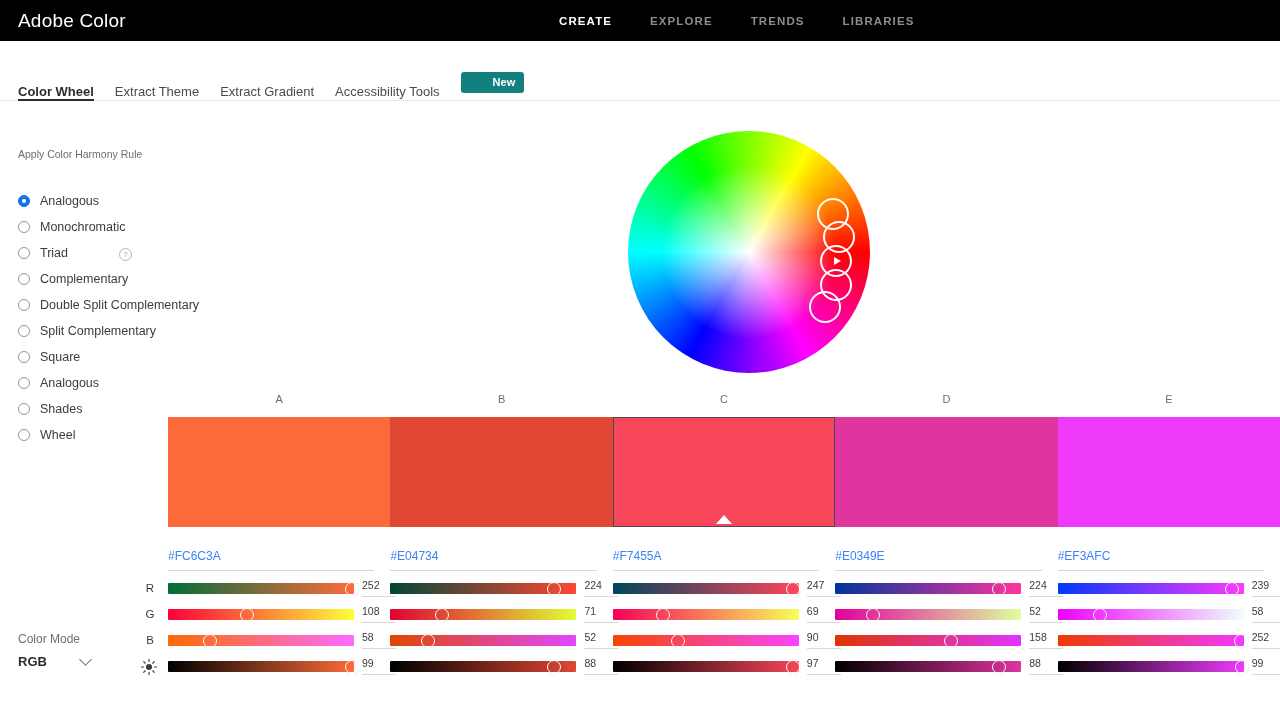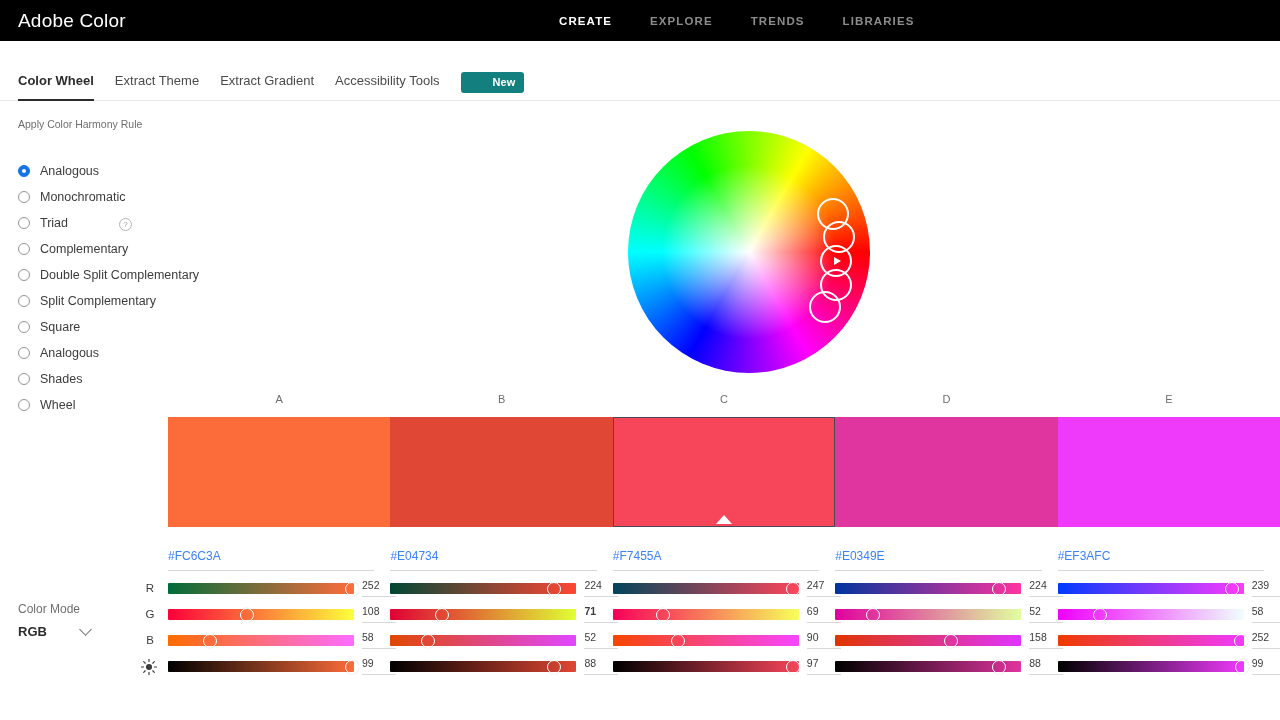--- a/index.html
+++ b/index.html
@@ -46,21 +46,21 @@
     border-bottom: 1px solid #e8e8e8;
     display: flex; align-items: flex-end;
   }
   .tabs {
     position: absolute; left: 18px; bottom: 0;
     display: flex; align-items: flex-end; gap: 21px;
   }
   .tab {
     font-size: 13px;
     color: #4b4b4b;
-    padding-bottom: 11px;
+    padding-bottom: 0;
     cursor: pointer;
     white-space: nowrap;
     border-bottom: 2px solid transparent;
     position: relative;
     top: 1px;
   }
   .tab.active {
     color: #2c2c2c;
     font-weight: 700;
     border-bottom: 2px solid #2c2c2c;
@@ -72,21 +72,21 @@
     font-weight: 700;
     border-radius: 3px;
     padding: 4px 9px 5px 9px;
     margin-bottom: 7px;
     cursor: pointer;
     white-space: nowrap;
   }
 
   
   .sidebar {
-    position: absolute; left: 0; top: 86px;
+    position: absolute; left: 0; top: 116px;
     width: 168px; height: 508px;
   }
   .harmony-head {
     position: absolute; left: 18px; top: 31px;
     width: 130px;
     font-size: 10.5px; color: #6e6e6e; line-height: 14px;
   }
   .help-icon {
     position: absolute; left: 119px; top: 132px;
     width: 13px; height: 13px;
@@ -440,21 +440,21 @@
       <div class="hexfield">#E04734</div>
       <div class="slider-rows">
         <div class="slider-row">
           <div class="track" style="width: 186px; background: linear-gradient(90deg, rgb(0, 71, 52) 0%, rgb(26, 71, 52) 10%, rgb(51, 71, 52) 20%, rgb(77, 71, 52) 30%, rgb(102, 71, 52) 40%, rgb(128, 71, 52) 50%, rgb(153, 71, 52) 60%, rgb(179, 71, 52) 70%, rgb(204, 71, 52) 80%, rgb(230, 71, 52) 90%, rgb(255, 71, 52) 100%);"></div>
           <div class="knob" style="left: 163.308px;"></div>
           <div class="valbox" style="left: 194px;">224</div>
         </div>
         <div class="slider-row">
           <div class="track" style="width: 186px; background: linear-gradient(90deg, rgb(224, 0, 52) 0%, rgb(224, 26, 52) 10%, rgb(224, 51, 52) 20%, rgb(224, 77, 52) 30%, rgb(224, 102, 52) 40%, rgb(224, 128, 52) 50%, rgb(224, 153, 52) 60%, rgb(224, 179, 52) 70%, rgb(224, 204, 52) 80%, rgb(224, 230, 52) 90%, rgb(224, 255, 52) 100%);"></div>
           <div class="knob" style="left: 51.708px;"></div>
-          <div class="valbox" style="left: 194px; font-weight: bold;">71</div>
+          <div class="valbox" style="left: 194px;">71</div>
         </div>
         <div class="slider-row">
           <div class="track" style="width: 186px; background: linear-gradient(90deg, rgb(224, 71, 0) 0%, rgb(224, 71, 26) 10%, rgb(224, 71, 51) 20%, rgb(224, 71, 77) 30%, rgb(224, 71, 102) 40%, rgb(224, 71, 128) 50%, rgb(224, 71, 153) 60%, rgb(224, 71, 179) 70%, rgb(224, 71, 204) 80%, rgb(224, 71, 230) 90%, rgb(224, 71, 255) 100%);"></div>
           <div class="knob" style="left: 37.944px;"></div>
           <div class="valbox" style="left: 194px;">52</div>
         </div>
         <div class="slider-row">
           <div class="track" style="width: 186px; background: linear-gradient(90deg, rgb(0, 0, 0) 0%, rgb(224, 71, 52) 100%);"></div>
           <div class="knob" style="left: 163.68px;"></div>
           <div class="valbox" style="left: 194px;">88</div>

